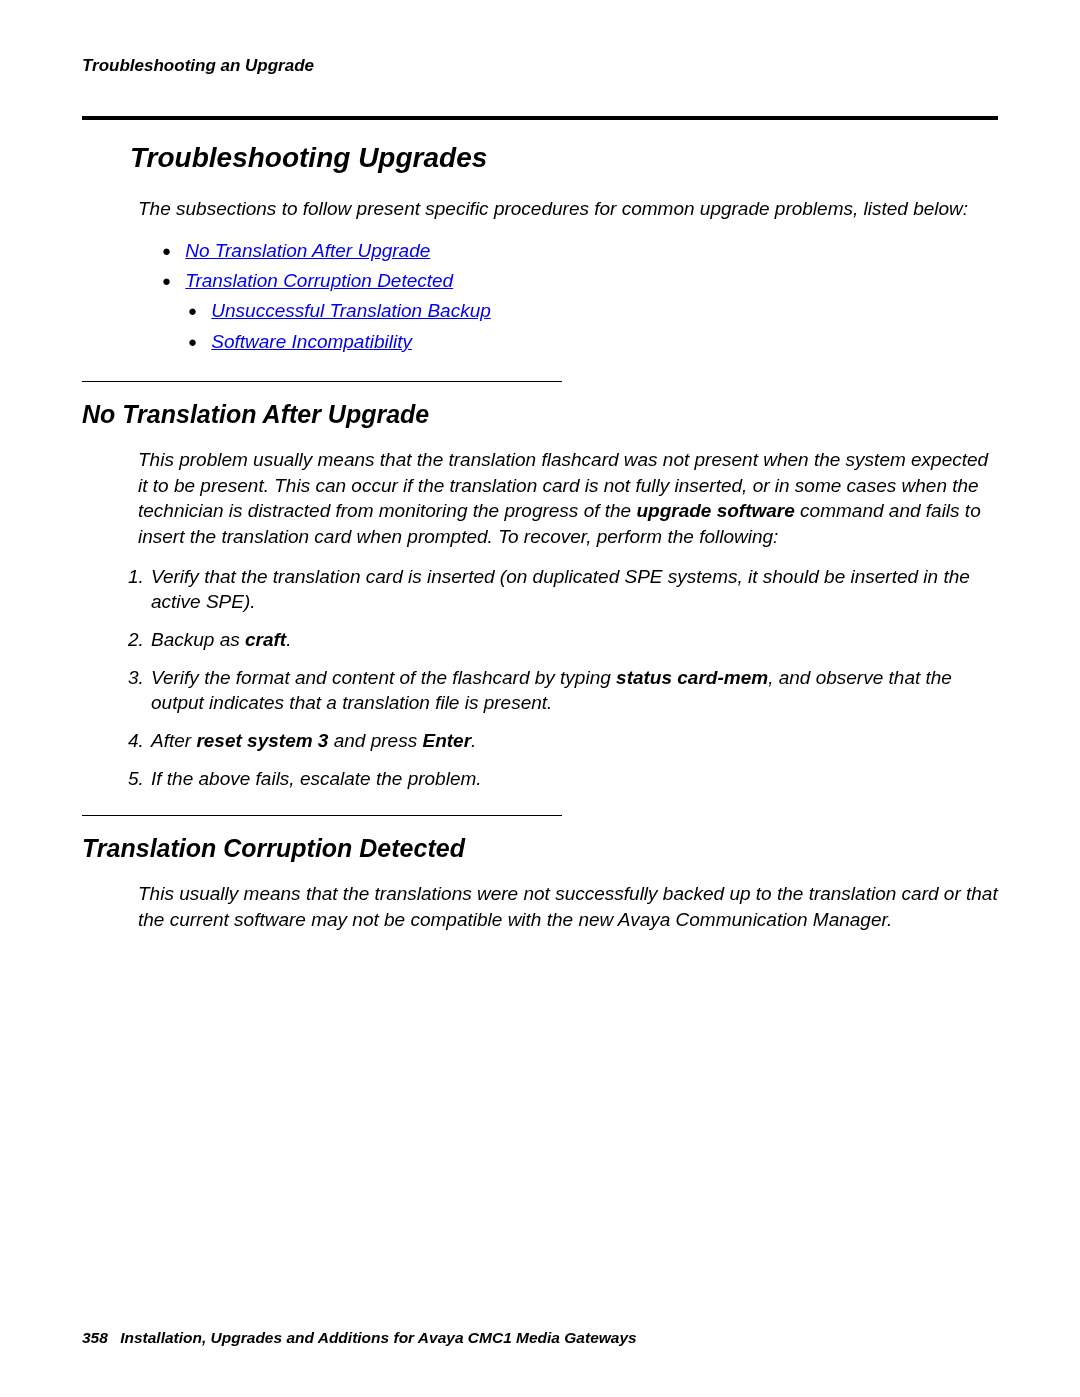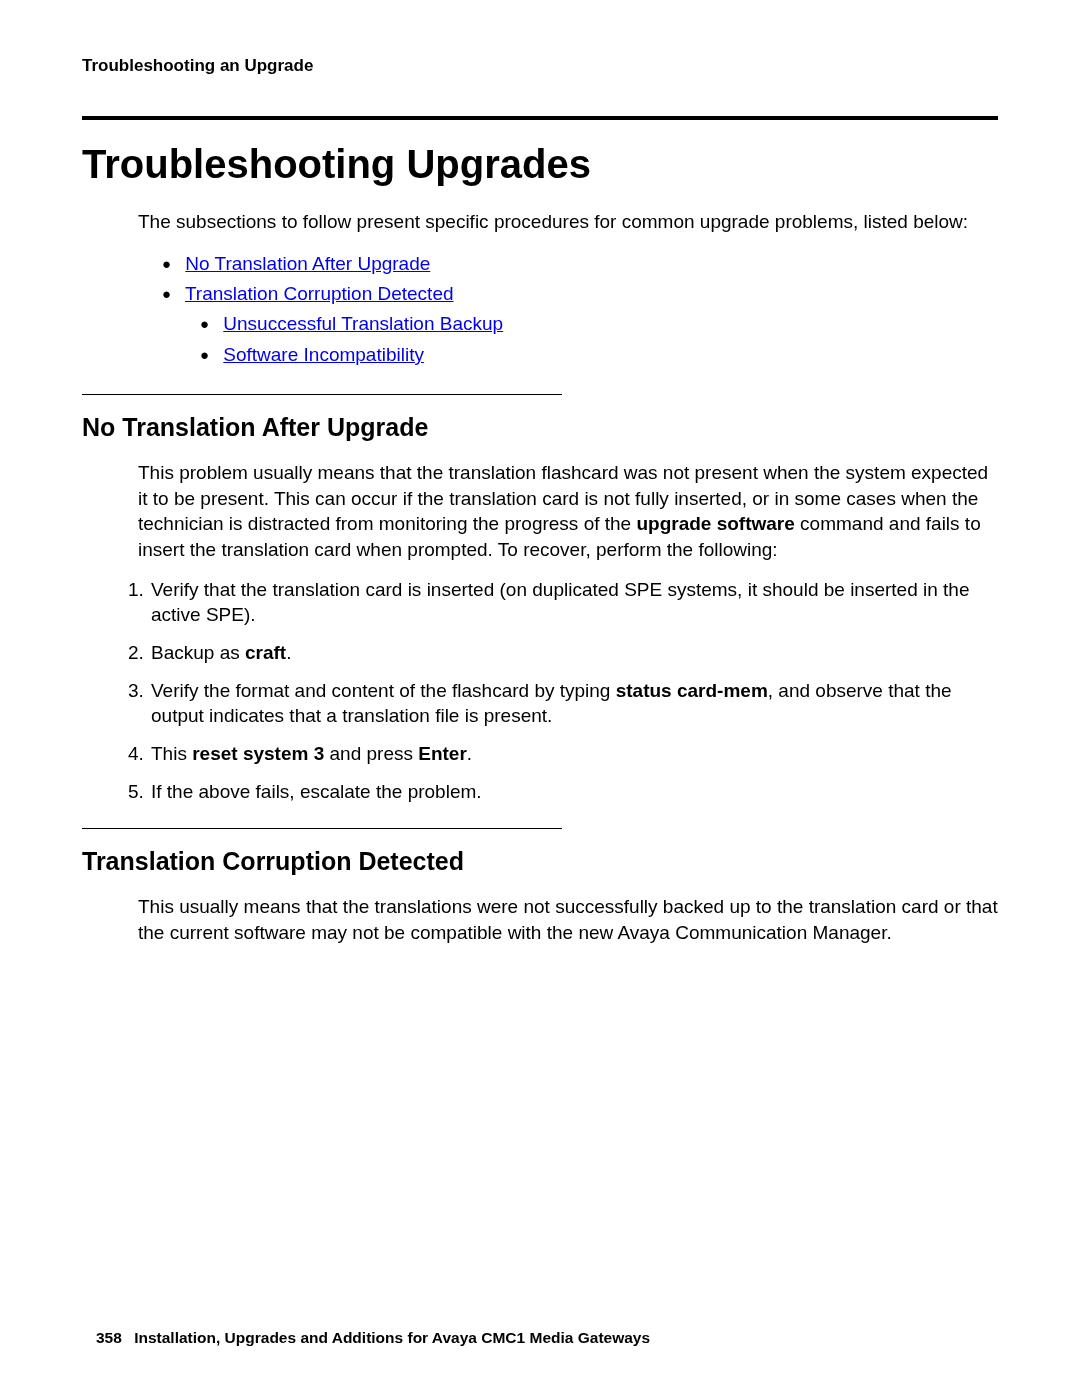--- a/index.html
+++ b/index.html
@@ -7,35 +7,37 @@
     body {
       font-family: Arial, Helvetica, sans-serif;
       color: #000;
       position: relative;
     }
     .page {
       padding: 56px 82px 50px 82px;
       width: 100%;
       height: 100%;
       position: relative;
+      font-style: italic;
     }
     .running-head {
       font-weight: bold;
       font-size: 17px;
       margin-bottom: 40px;
     }
     .rule-thick {
       border: none;
       border-top: 4px solid #000;
       margin: 18px 0 22px 0;
     }
     .h1 {
-      font-size: 40px;
+      font-size: 28px;
       font-weight: bold;
       margin-bottom: 22px;
+      margin-left: 48px;
     }
     .h2 {
       font-size: 25px;
       font-weight: bold;
       margin-top: 14px;
       margin-bottom: 18px;
     }
     .intro, .body-para {
       font-size: 19px;
       line-height: 1.35;
@@ -47,21 +49,21 @@
       list-style: none;
       margin-left: 80px;
       margin-bottom: 10px;
     }
     .link-list li {
       font-size: 19px;
       line-height: 1.6;
       padding-left: 0;
     }
     .link-list.nested {
-      margin-left: 38px;
+      margin-left: 26px;
       margin-bottom: 2px;
     }
     .bullet {
       display: inline-block;
       width: 18px;
       font-size: 15px;
       vertical-align: middle;
       position: relative;
       top: -1px;
     }
@@ -81,21 +83,21 @@
       line-height: 1.35;
     }
     ol.steps li {
       margin-bottom: 12px;
       padding-left: 2px;
     }
     .bold { font-weight: bold; text-align: center; }
     .footer {
       position: absolute;
       bottom: 50px;
-      left: 96px;
+      left: 82px;
       font-size: 15.5px;
       font-weight: bold;
     }
     .footer .pnum { margin-right: 8px; }
   </style>
 </head>
 <body>
 
 <div class="page">
 
@@ -138,21 +140,21 @@
 
   <ol class="steps">
     <li>Verify that the translation card is inserted (on duplicated SPE systems, it should be inserted in the active SPE).</li>
     <li>
       <span>Backup as </span><span class="bold">craft</span><span>.</span>
     </li>
     <li>
       <span>Verify the format and content of the flashcard by typing </span><span class="bold">status card-mem</span><span>, and observe that the output indicates that a translation file is present.</span>
     </li>
     <li>
-      <span>This </span><span class="bold">reset system 3</span><span> and press </span><span class="bold">Enter</span><span>.</span>
+      <span>After </span><span class="bold">reset system 3</span><span> and press </span><span class="bold">Enter</span><span>.</span>
     </li>
     <li>If the above fails, escalate the problem.</li>
   </ol>
 
   <hr class="section-rule">
 
   <div class="h2">Translation Corruption Detected</div>
 
   <p class="body-para">This usually means that the translations were not successfully backed up to the translation card or that the current software may not be compatible with the new Avaya Communication Manager.</p>
 

